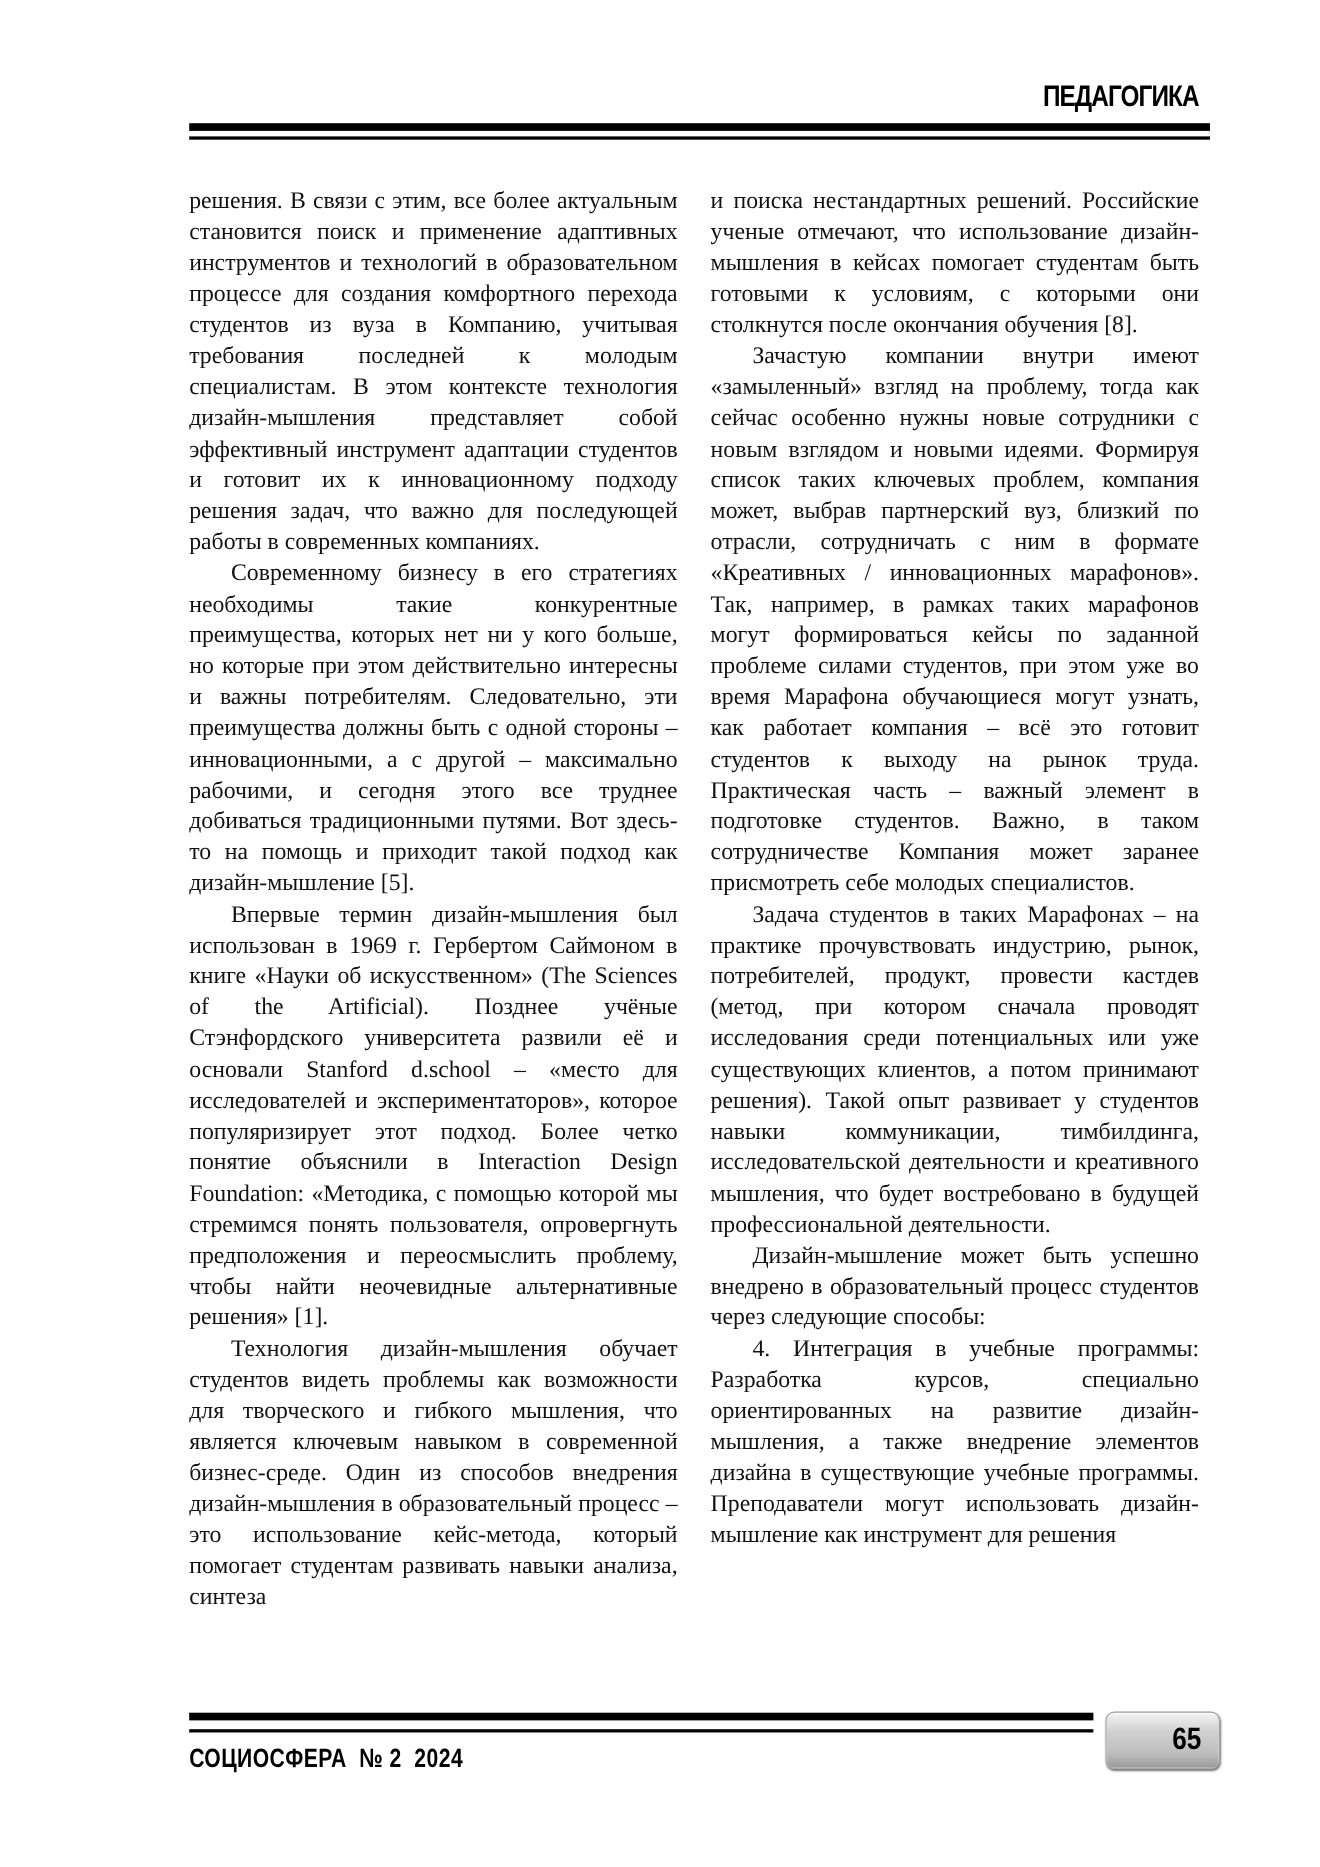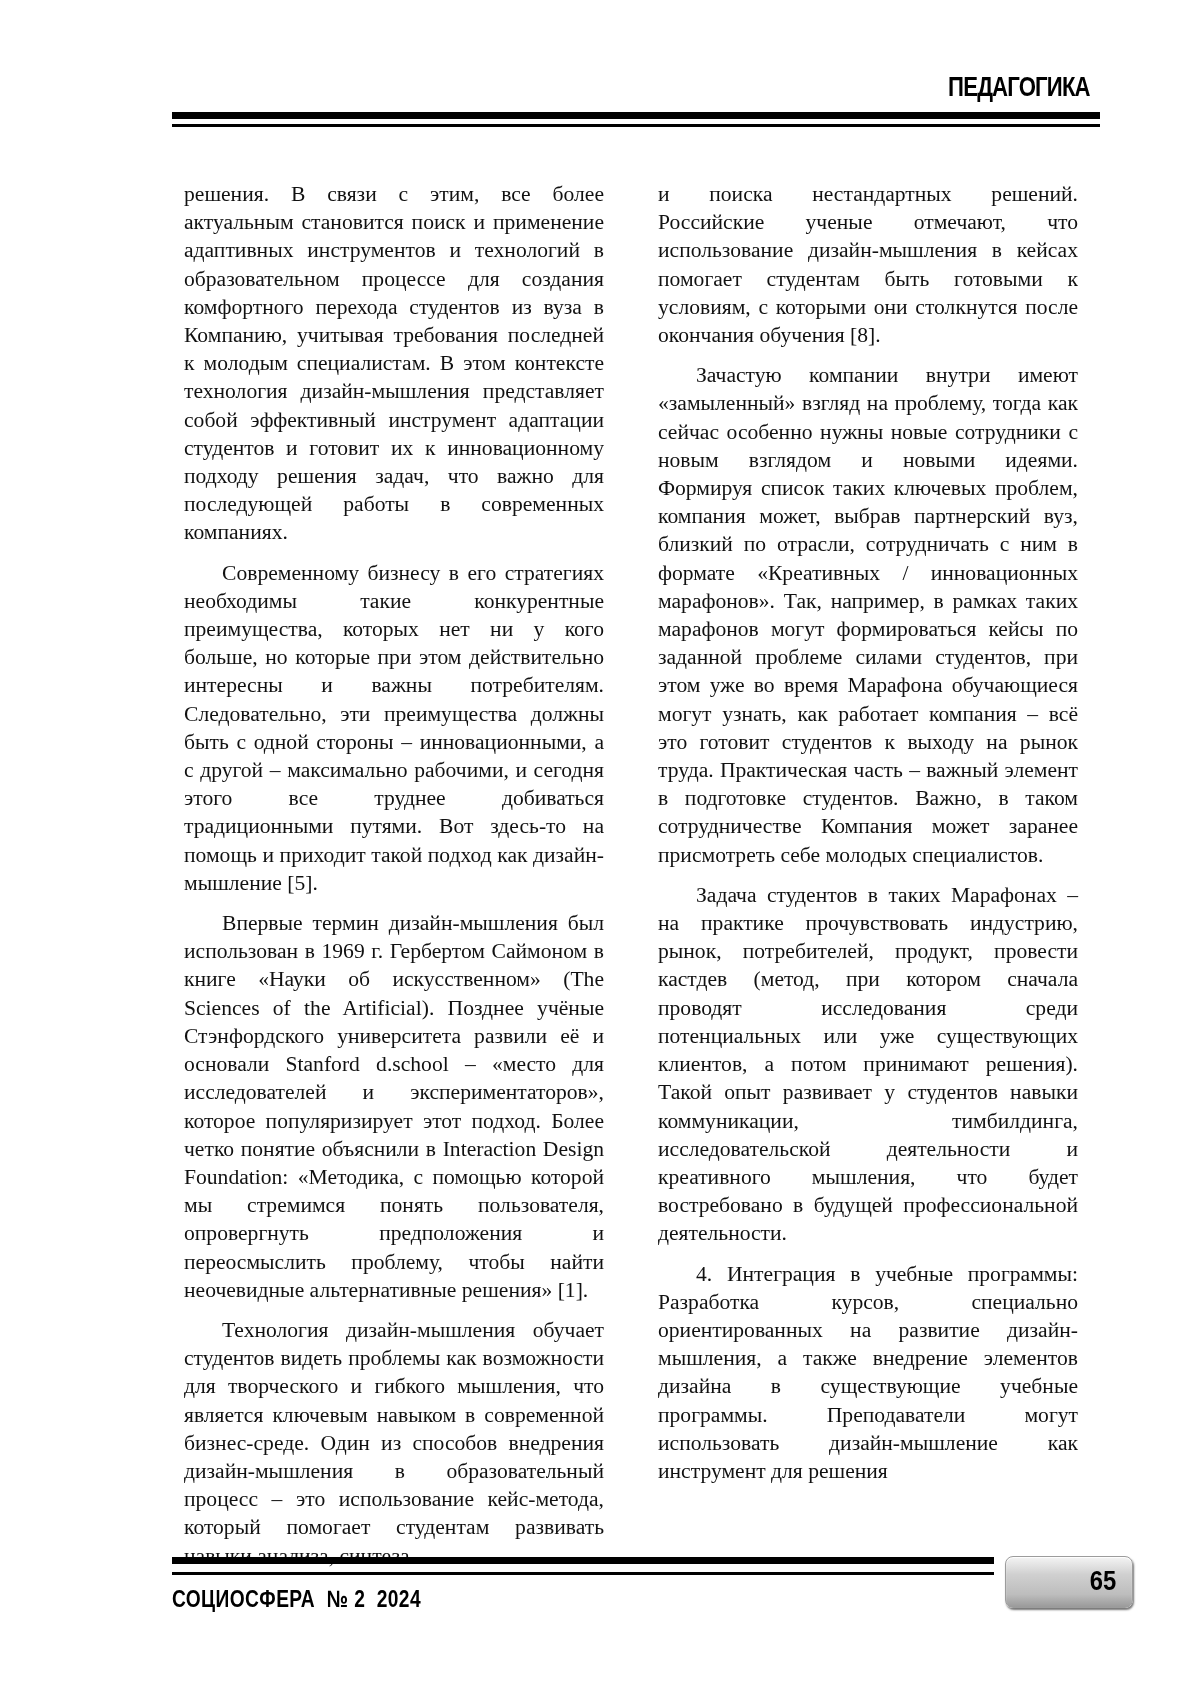--- a/index.html
+++ b/index.html
@@ -10,37 +10,36 @@
       font-size: 27px; letter-spacing: -1px; transform: scaleX(0.82); transform-origin: right center;
       color: #000;
     }
     .rule-thick { position: absolute; background: #000; }
     .rule-thin { position: absolute; background: #000; }
     .col {
       position: absolute; top: 168px; width: 444px;
       font-family: "Liberation Serif", serif; font-size: 21.6px; line-height: 28.2px;
       text-align: justify; color: #111;
     }
-    .col p { margin: 12px; text-indent: 38px; hyphens: manual; }
+    .col p { margin: 0; text-indent: 38px; hyphens: manual; }
     .col p.noindent { text-indent: 0; }
     .col-left { left: 172px; }
     .col-right { left: 646px; }
     .footer-title {
       position: absolute; left: 172px; top: 1585px;
       font-family: "Liberation Sans", sans-serif; font-weight: bold; font-size: 24px;
       transform: scaleX(0.8); transform-origin: left center; color: #000; letter-spacing: 0.5px;
       white-space: pre;
     }
     .page-badge {
       position: absolute; left: 1005px; top: 1556px; width: 102px; height: 50px;
       border-radius: 8px;
       background: linear-gradient(#f4f4f4 0%, #d0d0d0 35%, #bdbdbd 75%, #9a9a9a 100%);
       box-shadow: 1px 2px 2px #777, inset 0 1px 1px #fff;
       border: 1px solid #9c9c9c;
-      padding-left: 24px;
     }
     .page-num {
       position: absolute; right: 16px; top: 8px;
       font-family: "Liberation Sans", sans-serif; font-weight: bold; font-size: 28px;
       transform: scaleX(0.85); transform-origin: right center; color: #000;
     }
   </style>
 </head>
 <body>
 
@@ -52,20 +51,21 @@
   <p class="noindent">решения. В связи с этим, все более актуальным становится поиск и применение адаптивных инструментов и технологий в образовательном процессе для создания комфортного перехода студентов из вуза в Компанию, учитывая требования последней к молодым специалистам. В этом контексте технология дизайн-мышления представляет собой эффективный инструмент адаптации студентов и готовит их к инновационному подходу решения задач, что важно для последующей работы в современных компаниях.</p>
   <p>Современному бизнесу в его стратегиях необходимы такие конкурентные преимущества, которых нет ни у кого больше, но которые при этом действительно интересны и важны потребителям. Следовательно, эти преимущества должны быть с одной стороны – инновационными, а с другой – максимально рабочими, и сегодня этого все труднее добиваться традиционными путями. Вот здесь-то на помощь и приходит такой подход как дизайн-мышление [5].</p>
   <p>Впервые термин дизайн-мышления был использован в 1969 г. Гербертом Саймоном в книге «Науки об искусственном» (The Sciences of the Artificial). Позднее учёные Стэнфордского университета развили её и основали Stanford d.school – «место для исследователей и экспериментаторов», которое популяризирует этот подход. Более четко понятие объяснили в Interaction Design Foundation: «Методика, с помощью которой мы стремимся понять пользователя, опровергнуть предположения и переосмыслить проблему, чтобы найти неочевидные альтернативные решения» [1].</p>
   <p>Технология дизайн-мышления обучает студентов видеть проблемы как возможности для творческого и гибкого мышления, что является ключевым навыком в современной бизнес-среде. Один из способов внедрения дизайн-мышления в образовательный процесс – это использование кейс-метода, который помогает студентам развивать навыки анализа, синтеза</p>
 </div>
 
 <div class="col col-right">
   <p class="noindent">и поиска нестандартных решений. Российские ученые отмечают, что использование дизайн-мышления в кейсах помогает студентам быть готовыми к условиям, с которыми они столкнутся после окончания обучения [8].</p>
   <p>Зачастую компании внутри имеют «замыленный» взгляд на проблему, тогда как сейчас особенно нужны новые сотрудники с новым взглядом и новыми идеями. Формируя список таких ключевых проблем, компания может, выбрав партнерский вуз, близкий по отрасли, сотрудничать с ним в формате «Креативных / инновационных марафонов». Так, например, в рамках таких марафонов могут формироваться кейсы по заданной проблеме силами студентов, при этом уже во время Марафона обучающиеся могут узнать, как работает компания – всё это готовит студентов к выходу на рынок труда. Практическая часть – важный элемент в подготовке студентов. Важно, в таком сотрудничестве Компания может заранее присмотреть себе молодых специалистов.</p>
   <p>Задача студентов в таких Марафонах – на практике прочувствовать индустрию, рынок, потребителей, продукт, провести кастдев (метод, при котором сначала проводят исследования среди потенциальных или уже существующих клиентов, а потом принимают решения). Такой опыт развивает у студентов навыки коммуникации, тимбилдинга, исследовательской деятельности и креативного мышления, что будет востребовано в будущей профессиональной деятельности.</p>
+  <p>Дизайн-мышление может быть успешно внедрено в образовательный процесс студентов через следующие способы:</p>
   <p>4. Интеграция в учебные программы: Разработка курсов, специально ориентированных на развитие дизайн-мышления, а также внедрение элементов дизайна в существующие учебные программы. Преподаватели могут использовать дизайн-мышление как инструмент для решения</p>
 </div>
 
 <div class="rule-thick" style="left:172px; top:1557px; width:822px; height:7px;"></div>
 <div class="rule-thin" style="left:172px; top:1572px; width:822px; height:3px;"></div>
 <div class="footer-title">СОЦИОСФЕРА  № 2  2024</div>
 
 <div class="page-badge">
   <span class="page-num">65</span>
 </div>

